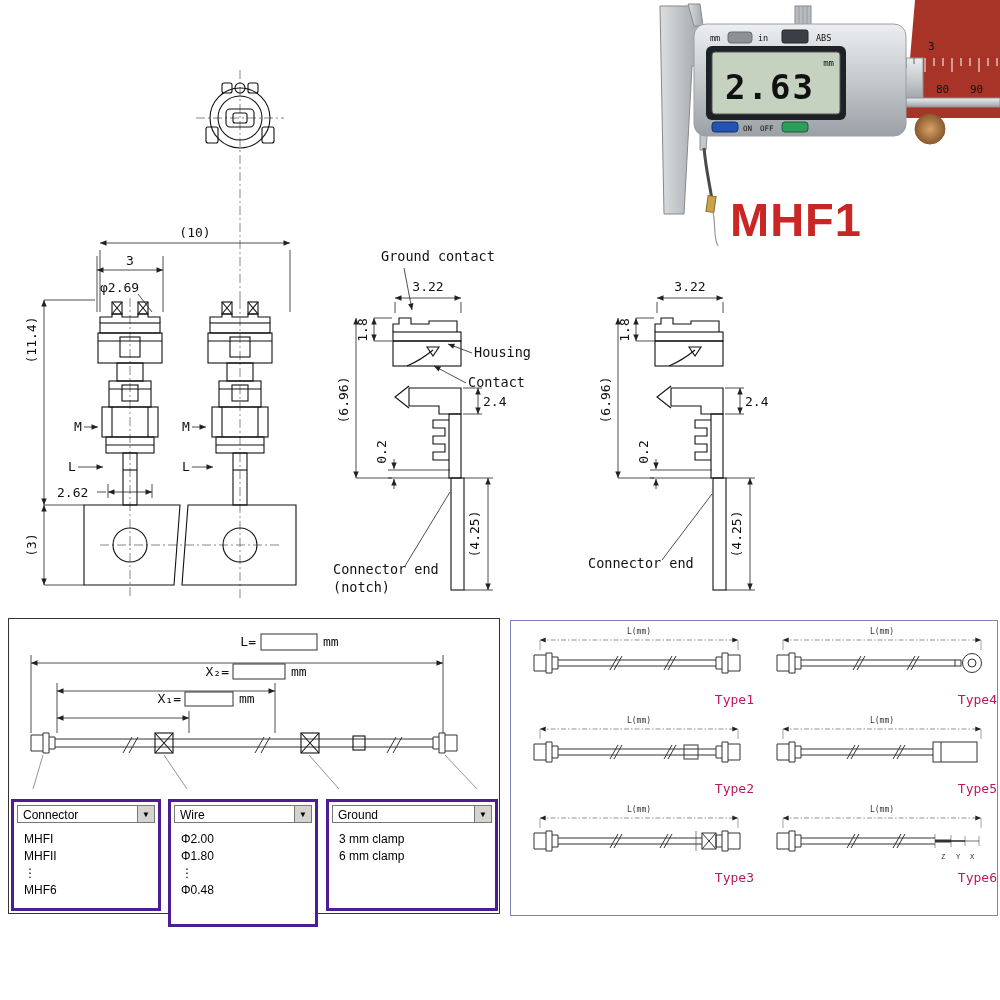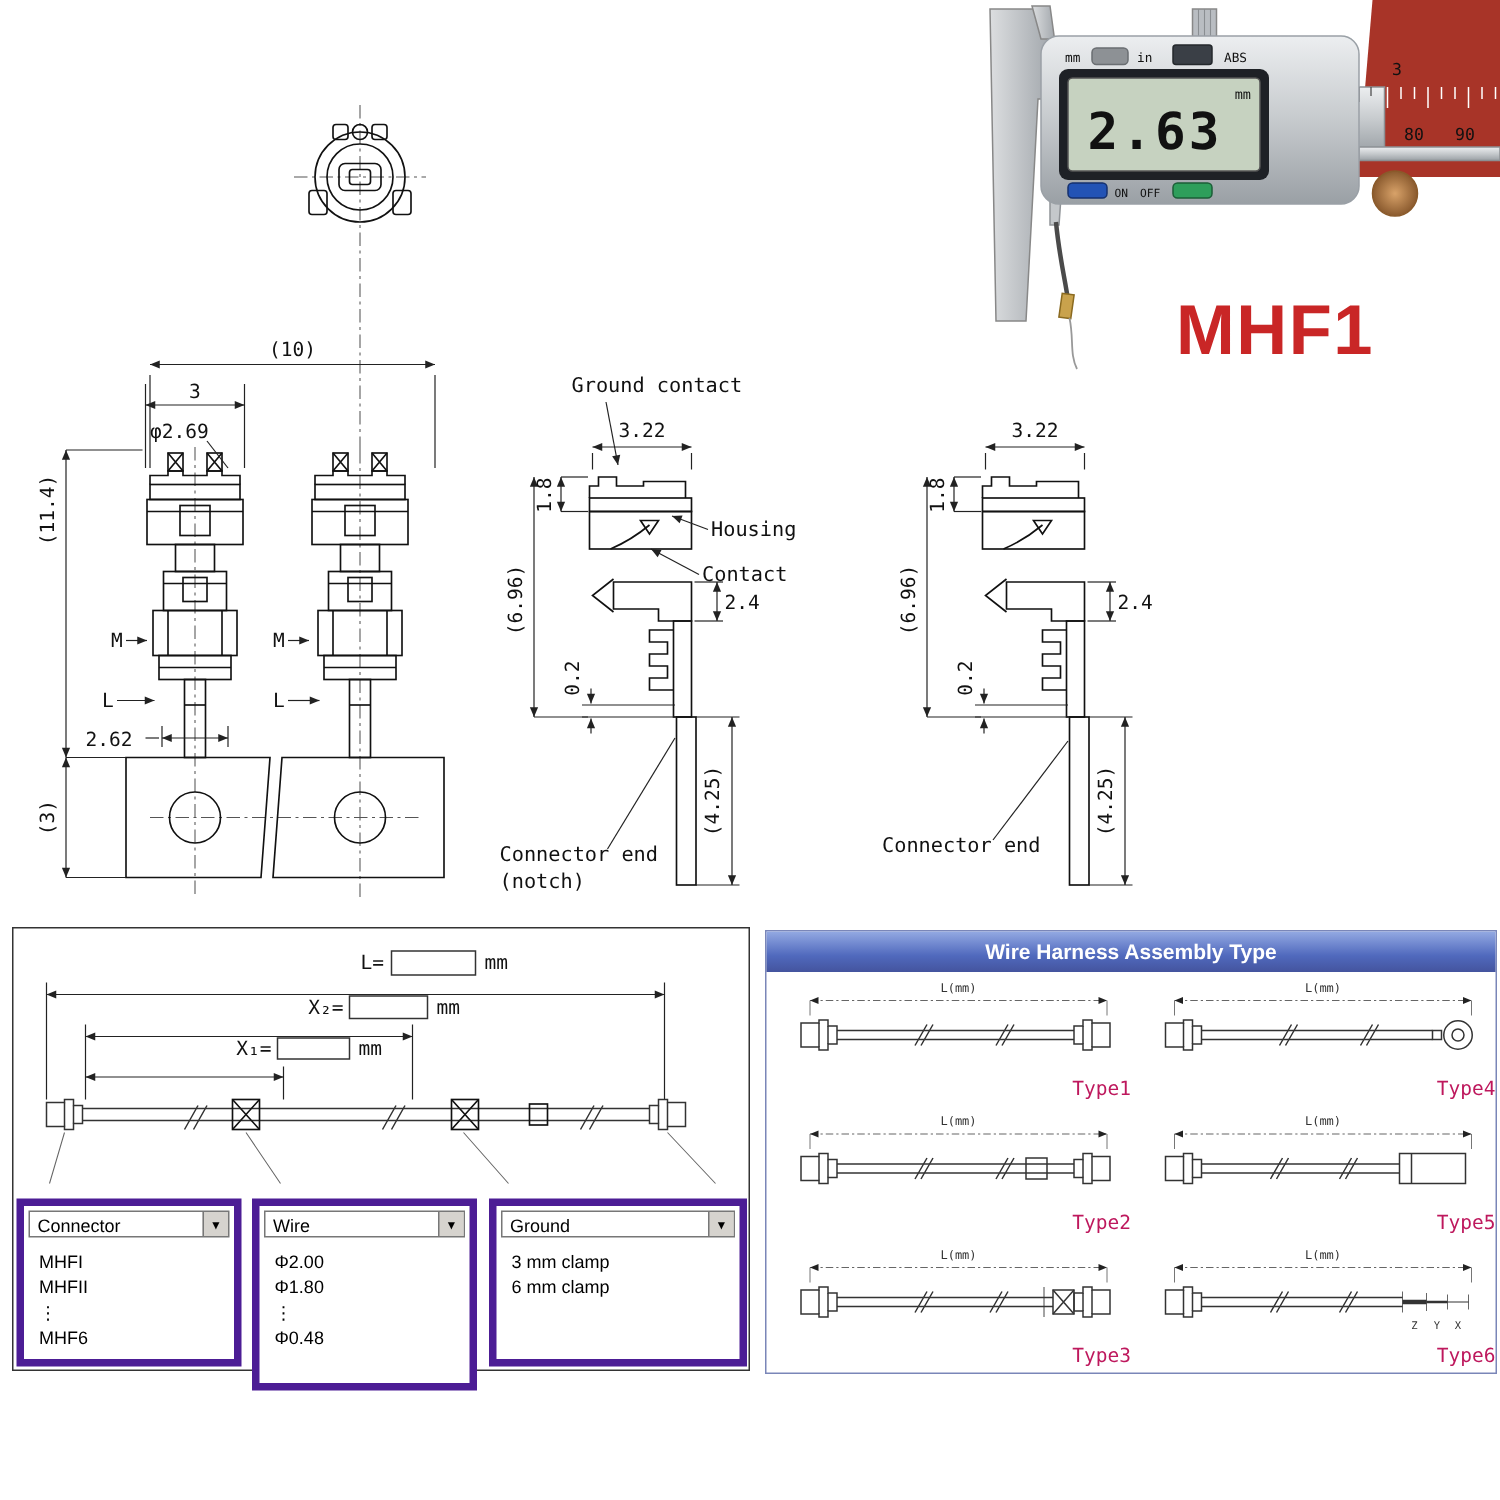--- a/index.html
+++ b/index.html
@@ -5,23 +5,23 @@
   *{margin:0;padding:0;box-sizing:border-box}
   html,body{width:1000px;height:1000px;background:#fff;overflow:hidden}
   body{position:relative;font-family:"DejaVu Sans Mono",monospace}
   .abs{position:absolute}
   #drawing text,#order-svg text{fill:#111;font-family:"DejaVu Sans Mono",monospace}
   .dimt{font-size:13px}
   .callout{font-size:13.5px}
   .thin{stroke:#222;stroke-width:.8;fill:none}
   .shape{stroke:#111;stroke-width:1.1;fill:none}
   .cl{stroke:#555;stroke-width:.7;stroke-dasharray:9 3 2 3;fill:none}
-  #mhf1-title{left:784px;top:192px;font:bold 47px "Liberation Sans",sans-serif;color:#c92626;letter-spacing:1px}
+  #mhf1-title{left:730px;top:192px;font:bold 47px "Liberation Sans",sans-serif;color:#c92626;letter-spacing:1px}
   .order-panel{left:8px;top:618px;width:492px;height:296px;border:1px solid #333;background:#fff}
-  .dropdown{position:absolute;border:5px solid #4c1d95;background:#fff}
+  .dropdown{position:absolute;border:3px solid #4c1d95;background:#fff}
   .dd-header{margin:3px;border:1px solid #777;display:flex;height:18px}
   .dd-title{flex:1;font:12px "Liberation Sans",sans-serif;padding:2px 5px}
   .dd-arrow{width:17px;background:#d6d3ce;border-left:1px solid #777;font-size:8px;text-align:center;line-height:17px;cursor:pointer}
   .dd-list{padding:5px 0 0 10px}
   .dd-item{font:12px "Liberation Sans",sans-serif;line-height:17px;cursor:pointer}
   .assembly-panel{left:510px;top:620px;width:488px;height:296px;border:1px solid #7a86b8;background:#fff}
   .asm-header{height:27px;background:linear-gradient(180deg,#93a9e2,#5069bd 60%,#44549e);color:#fff;
     font:bold 14px "Liberation Sans",sans-serif;text-align:center;line-height:27px}
   .asm-grid{display:grid;grid-template-columns:1fr 1fr;grid-auto-rows:89px;padding-top:2px}
   .asm-cell{text-align:right;padding-top:3px}
@@ -340,21 +340,20 @@
       <span class="dd-arrow">▼</span>
     </div>
     <div class="dd-list">
       <div class="dd-item">3 mm clamp</div>
       <div class="dd-item">6 mm clamp</div>
     </div>
   </div>
 </div>
 
 <div class="abs assembly-panel">
-  <div class="asm-header">Wire Harness Assembly Type</div>
   <div class="asm-grid">
 
     <div class="asm-cell">
       <svg width="230" height="62" viewBox="0 0 230 62">
         <text x="115" y="8" font-size="8" text-anchor="middle">L(mm)</text>
         <line class="dimline" x1="16" y1="14" x2="214" y2="14" marker-start="url(#arw)" marker-end="url(#arw)"></line>
         <line class="ext" x1="16" y1="14" x2="16" y2="24"></line>
           <line class="ext" x1="214" y1="14" x2="214" y2="24"></line>
         <line class="cable" x1="34" y1="34" x2="192" y2="34"></line>
           <line class="cable" x1="34" y1="40" x2="192" y2="40"></line>

